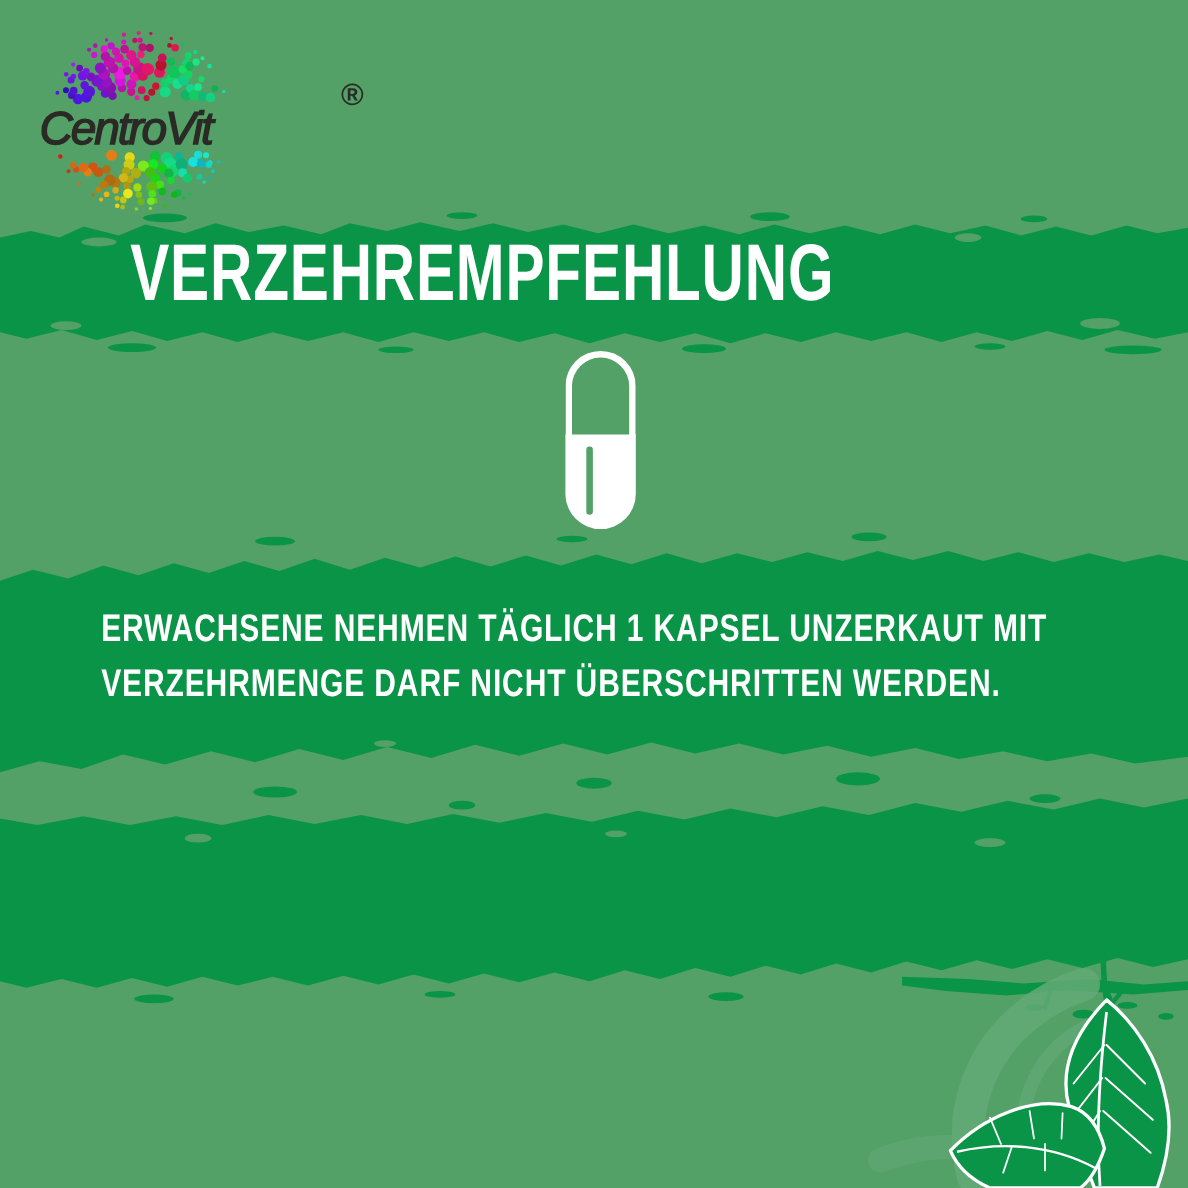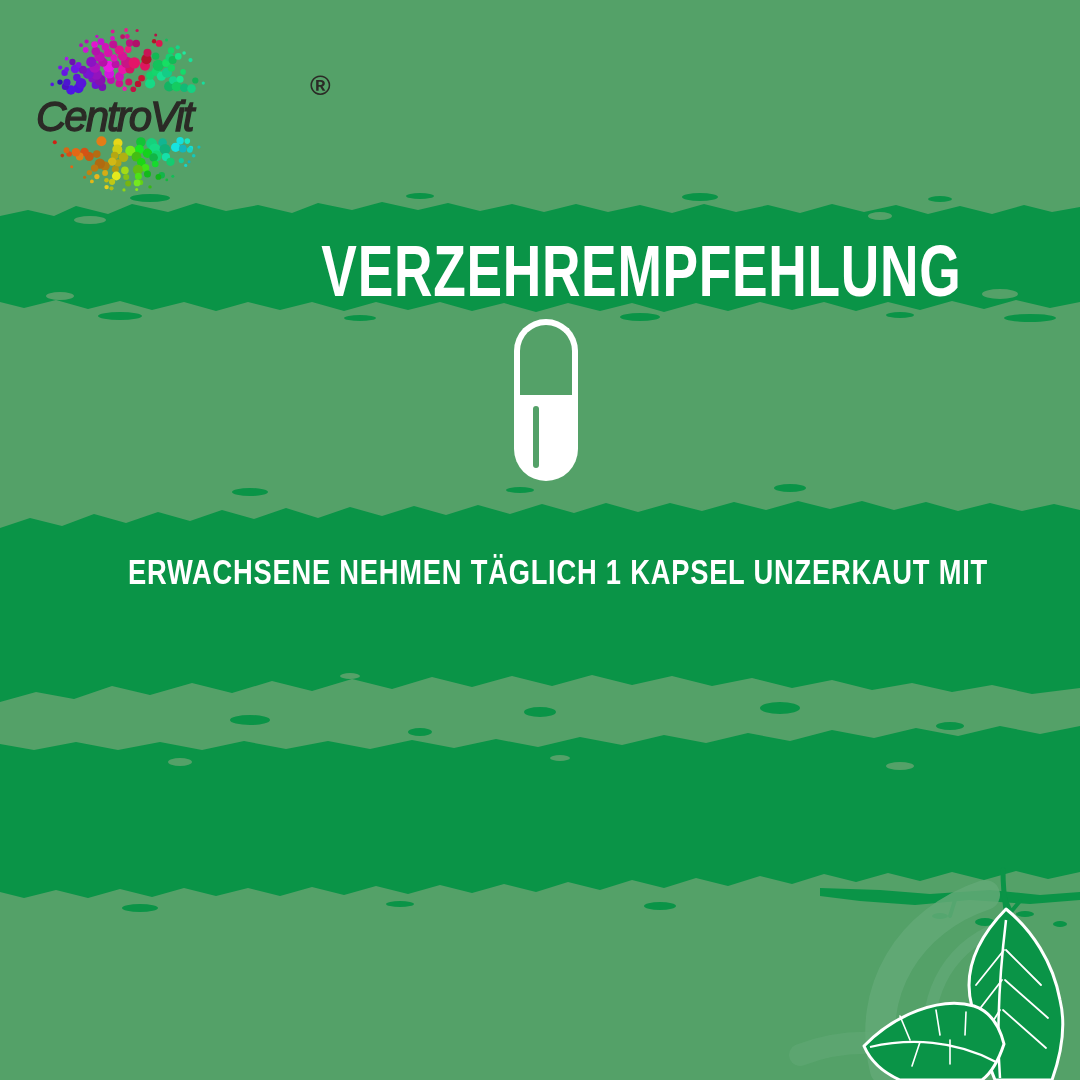--- a/index.html
+++ b/index.html
@@ -20,22 +20,22 @@
     color:#2B2A26;letter-spacing:-2px;white-space:nowrap;
     -webkit-text-stroke:1.3px #2B2A26;
   }
   .logo-reg{
     position:absolute;left:282px;top:44px;
     font-size:28px;color:#2B2A26;font-weight:600;font-style:normal;
   }
 
   
   .title-wrap{
-    position:absolute;left:0;right:0;top:236px;height:70px;
-    text-align:right;
+    position:absolute;left:0;right:0;top:214px;height:70px;
+    text-align:left;
   }
   .title-wrap .condense{
     display:inline-block;transform:scaleX(.73);transform-origin:50% 50%;
     font-size:73px;line-height:70px;font-weight:bold;color:#FFFFFF;
     letter-spacing:1px;white-space:nowrap;
   }
 
   
   .capsule{position:absolute;left:514px;top:319px;width:64px;height:162px;}
   .capsule .cap-top{
@@ -51,21 +51,21 @@
     background:#54A168;border-radius:3px;
   }
 
   
   .para{position:absolute;left:92px;right:60px;color:#FFFFFF;}
   .para .line{height:50px;line-height:50px;white-space:nowrap;}
   .para .line>span{
     display:inline-block;transform:scaleX(.78);transform-origin:0 50%;
     font-size:35px;font-weight:bold;letter-spacing:1px;white-space:nowrap;
   }
-  #dosage{top:547px;margin-left:36px;}
+  #dosage{top:547px;}
   #notes{top:747px;}
 
   .leaves{right:0;bottom:0;width:320px;height:280px;}
 </style>
 </head>
 <body>
 
 <div id="poster">
 
   <svg class="deco" style="left:0;top:190px;" width="1080" height="135" viewBox="0 0 1080 135">
@@ -338,18 +338,19 @@
   </div>
 
   <div class="capsule">
     <div class="cap-top"></div>
     <div class="cap-bottom"></div>
     <div class="cap-slit"></div>
   </div>
 
   <div id="dosage" class="para">
     <div class="line"><span>ERWACHSENE NEHMEN TÄGLICH 1 KAPSEL UNZERKAUT MIT</span></div>
+    <div class="line"><span>VERZEHRMENGE DARF NICHT ÜBERSCHRITTEN WERDEN.</span></div>
   </div>
 
   <div id="notes" class="para">
   </div>
 
 </div>
 
 </body></html>

